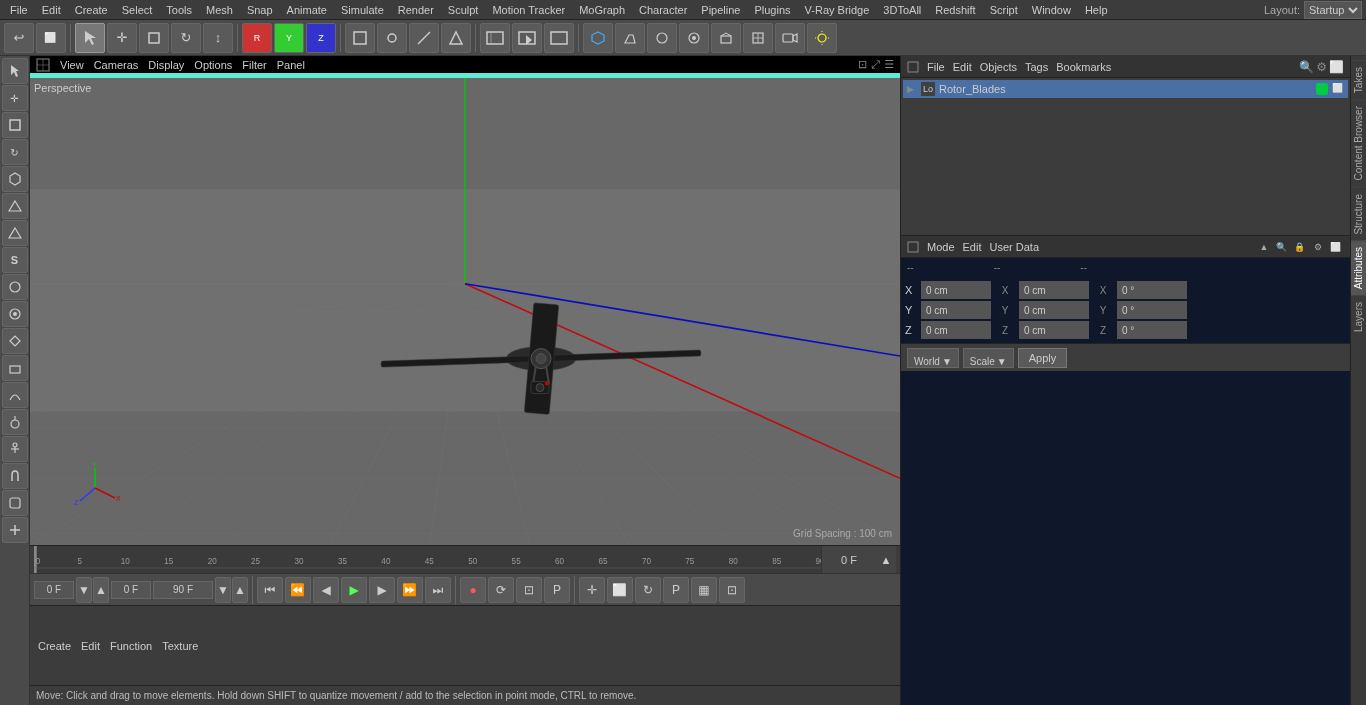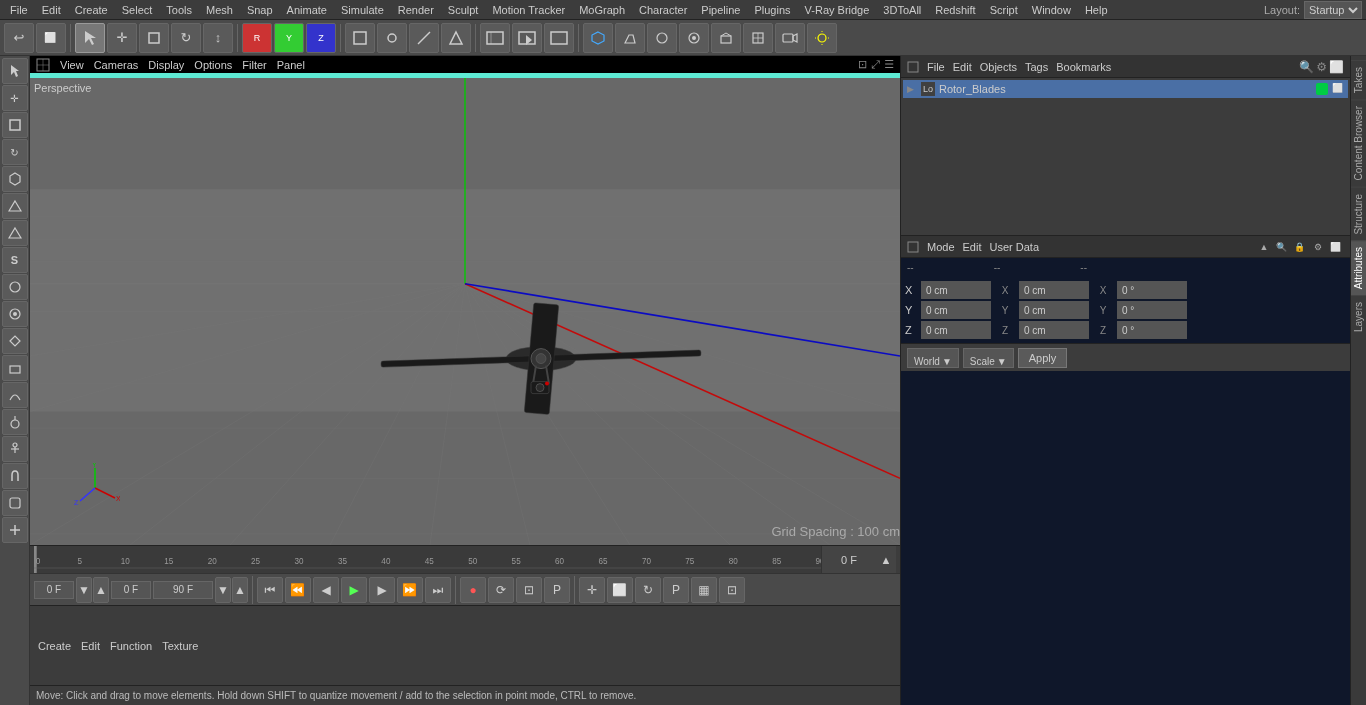--- a/index.html
+++ b/index.html
@@ -26,21 +26,21 @@
     
     #viewport-area { flex: 1; display: flex; flex-direction: column; }
 
     
     #viewport-header { height: 22px; background: #000000; border-bottom: 5px solid #5eead4; display: flex; align-items: center; padding: 0 6px; gap: 10px; }
     .viewport-menu { color: #ccc; font-size: 11px; cursor: pointer; }
 
     
     #viewport { flex: 1; background: #686868; position: relative; overflow: hidden; }
     #viewport-label { position: absolute; top: 4px; left: 4px; color: #ccc; font-size: 11px; }
-    #grid-spacing { position: absolute; bottom: 6px; right: 0; color: #aaa; font-size: 13px; }
+    #grid-spacing { position: absolute; bottom: 6px; right: 8px; color: #aaa; font-size: 10px; }
 
     
     #grid-svg { position: absolute; top: 0; left: 0; width: 100%; height: 100%; }
 
     
     #uav-model { position: absolute; top: 50%; left: 50%; transform: translate(-30%, -20%); }
 
     
     #timeline { height: 28px; background: #3c3c3c; border-top: 1px solid #222; display: flex; align-items: center; padding: 0 4px; }
     #timeline-ruler { flex: 1; height: 100%; position: relative; overflow: hidden; }

